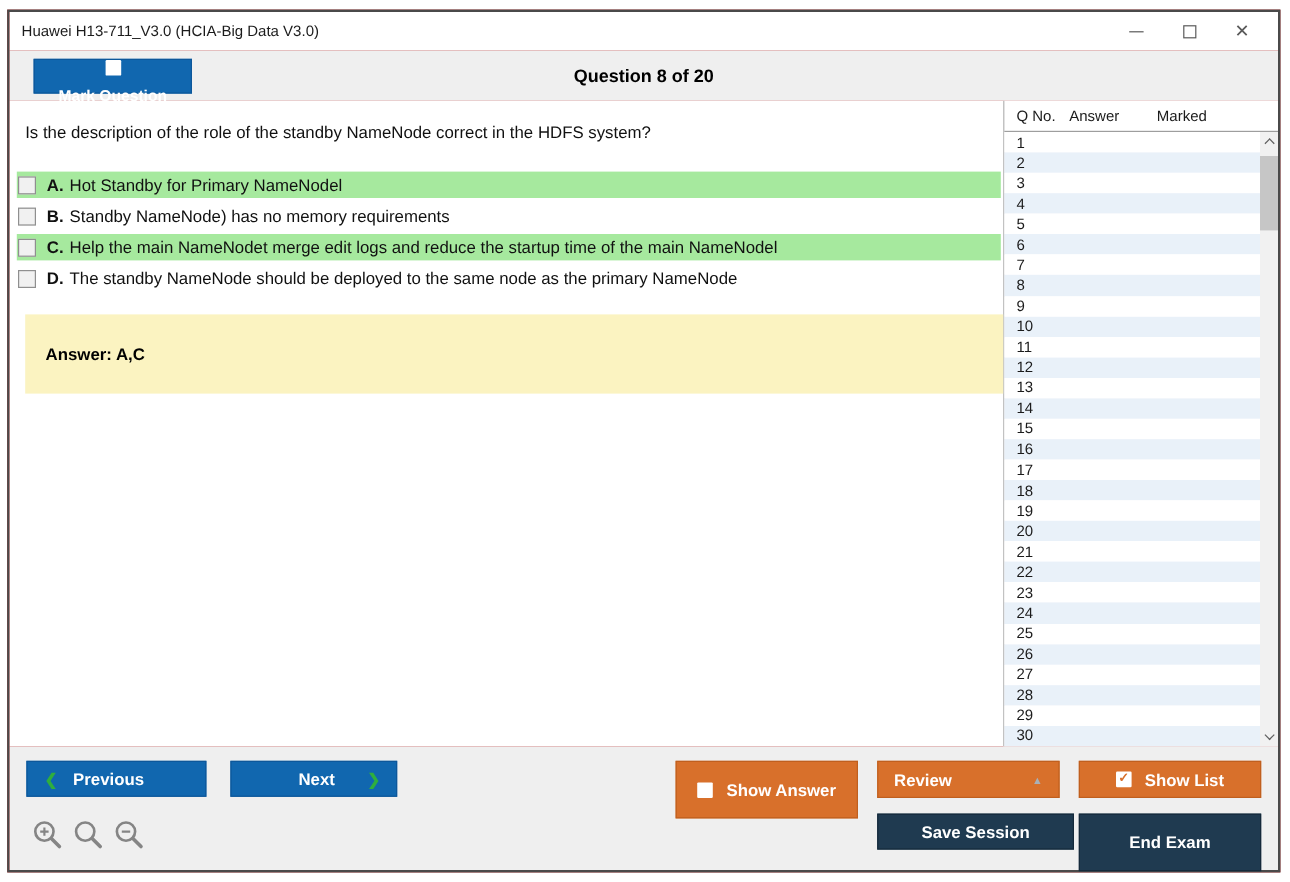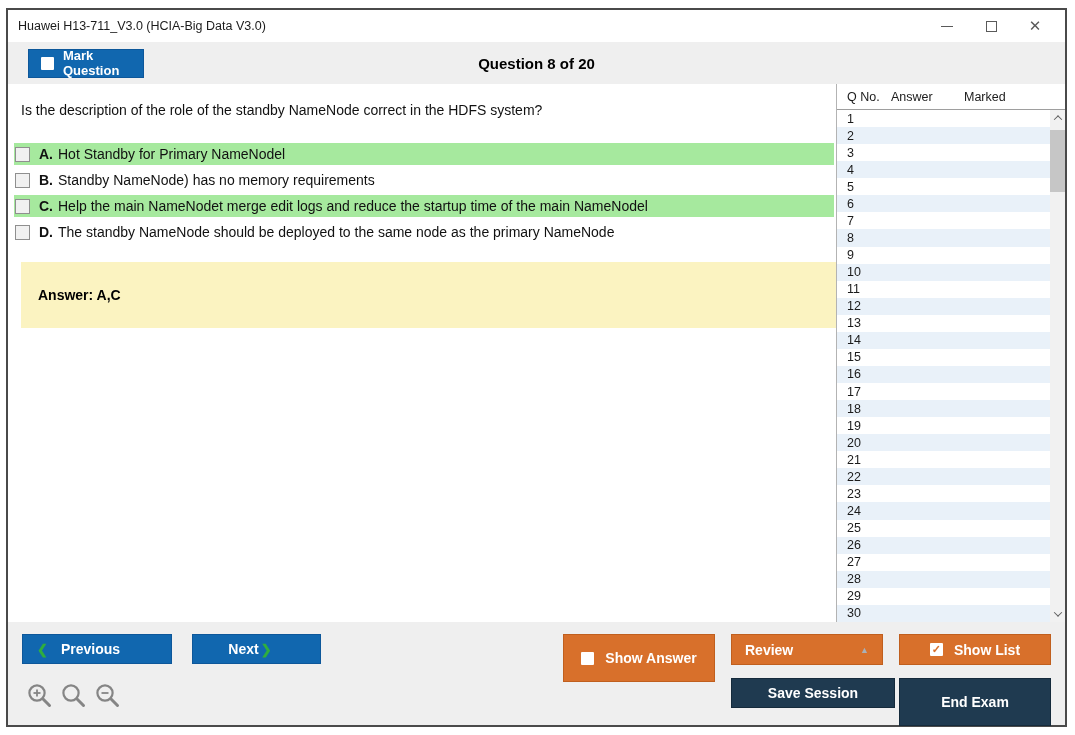--- a/index.html
+++ b/index.html
@@ -15,23 +15,23 @@
   .title-text { position:absolute; left:10px; top:0; line-height:32px; font-size:12.5px; color:#1b1b1b; }
   .win-controls { position:absolute; right:8px; top:0; height:32px; display:flex; align-items:center; }
   .win-btn { width:44px; height:32px; display:flex; align-items:center; justify-content:center; color:#5a5a5a; cursor:default; }
   .min-line { display:block; width:12px; border-top:1.4px solid #5a5a5a; }
   .max-box { display:block; width:11px; height:11px; border:1.4px solid #5a5a5a; background:transparent; }
   .close-glyph { font-size:15px; color:#5a5a5a; }
 
   
   .headerbar { position:relative; height:42px; background:#efefef; display:flex; align-items:center; }
   .mark-btn {
-    margin-left:20px; width:116px; height:29px; background:var(--primary-blue);
-    display:flex; align-items:center; gap:9px; padding-left:12px;
-    color:#fff; font-weight:bold; font-size:13px; border:1px solid #0d579a;
+    margin-left:20px; width:132px; height:29px; background:var(--primary-blue);
+    display:flex; align-items:center; gap:9px; padding-left:0;
+    color:#fff; font-weight:bold; font-size:13px; border:1px solid #0d579a;flex-direction:column;
   }
   .cb-white { width:13px; height:13px; background:#fff; border-radius:1px; flex:none; display:flex; align-items:center; justify-content:center; }
   .question-counter {
     position:absolute; left:0; right:0; text-align:center;
     font-size:15px; font-weight:bold; color:#000;
   }
 
   
   .content { position:absolute; left:0; top:74px; right:0; bottom:103px; display:flex; background:#fff; }
   .main { flex:1; position:relative; overflow:hidden; }
@@ -80,21 +80,21 @@
 
   
   .bottombar { position:absolute; left:0; right:0; bottom:0; height:103px; background:#efefef; }
   .btn { position:absolute; display:flex; align-items:center; font-size:14px; font-weight:bold; color:#fff; cursor:default; }
   .btn-blue { background:var(--primary-blue); border:1px solid #0d579a; }
   .btn-orange { background:var(--accent-orange); border:1px solid #c05f1e; }
   .btn-navy { background:var(--dark-navy); border:1px solid #152a3b; justify-content:center; }
   .chev-green { color:#2fae3e; font-size:13px; font-weight:bold; }
 
   .btn-prev { left:14px; top:12px; width:150px; height:30px; gap:13px; padding-left:14px; }
-  .btn-next { left:184px; top:12px; width:129px; height:30px; gap:2px; justify-content:center; padding-right:13px; }
+  .btn-next { left:184px; top:12px; width:139px; height:30px; gap:27px; justify-content:flex-end; padding-right:13px; }
   .btn-show-answer { left:555px; top:12px; width:152px; height:48px; gap:11px; justify-content:center; }
   .btn-review { left:723px; top:12px; width:152px; height:31px; justify-content:space-between; padding:0 13px; }
   .btn-show-list { left:891px; top:12px; width:152px; height:31px; gap:11px; justify-content:center; }
   .btn-save { left:723px; top:56px; width:164px; height:30px; }
   .btn-end { left:891px; top:56px; width:152px; height:48px; }
 
   .review-caret { color:#a9b0b7; font-size:9px; }
   .check-mark { color:var(--accent-orange); font-size:11px; font-weight:bold; line-height:1; }
 
   .zoom-tools { position:absolute; left:18px; top:60px; display:flex; gap:7px; }

